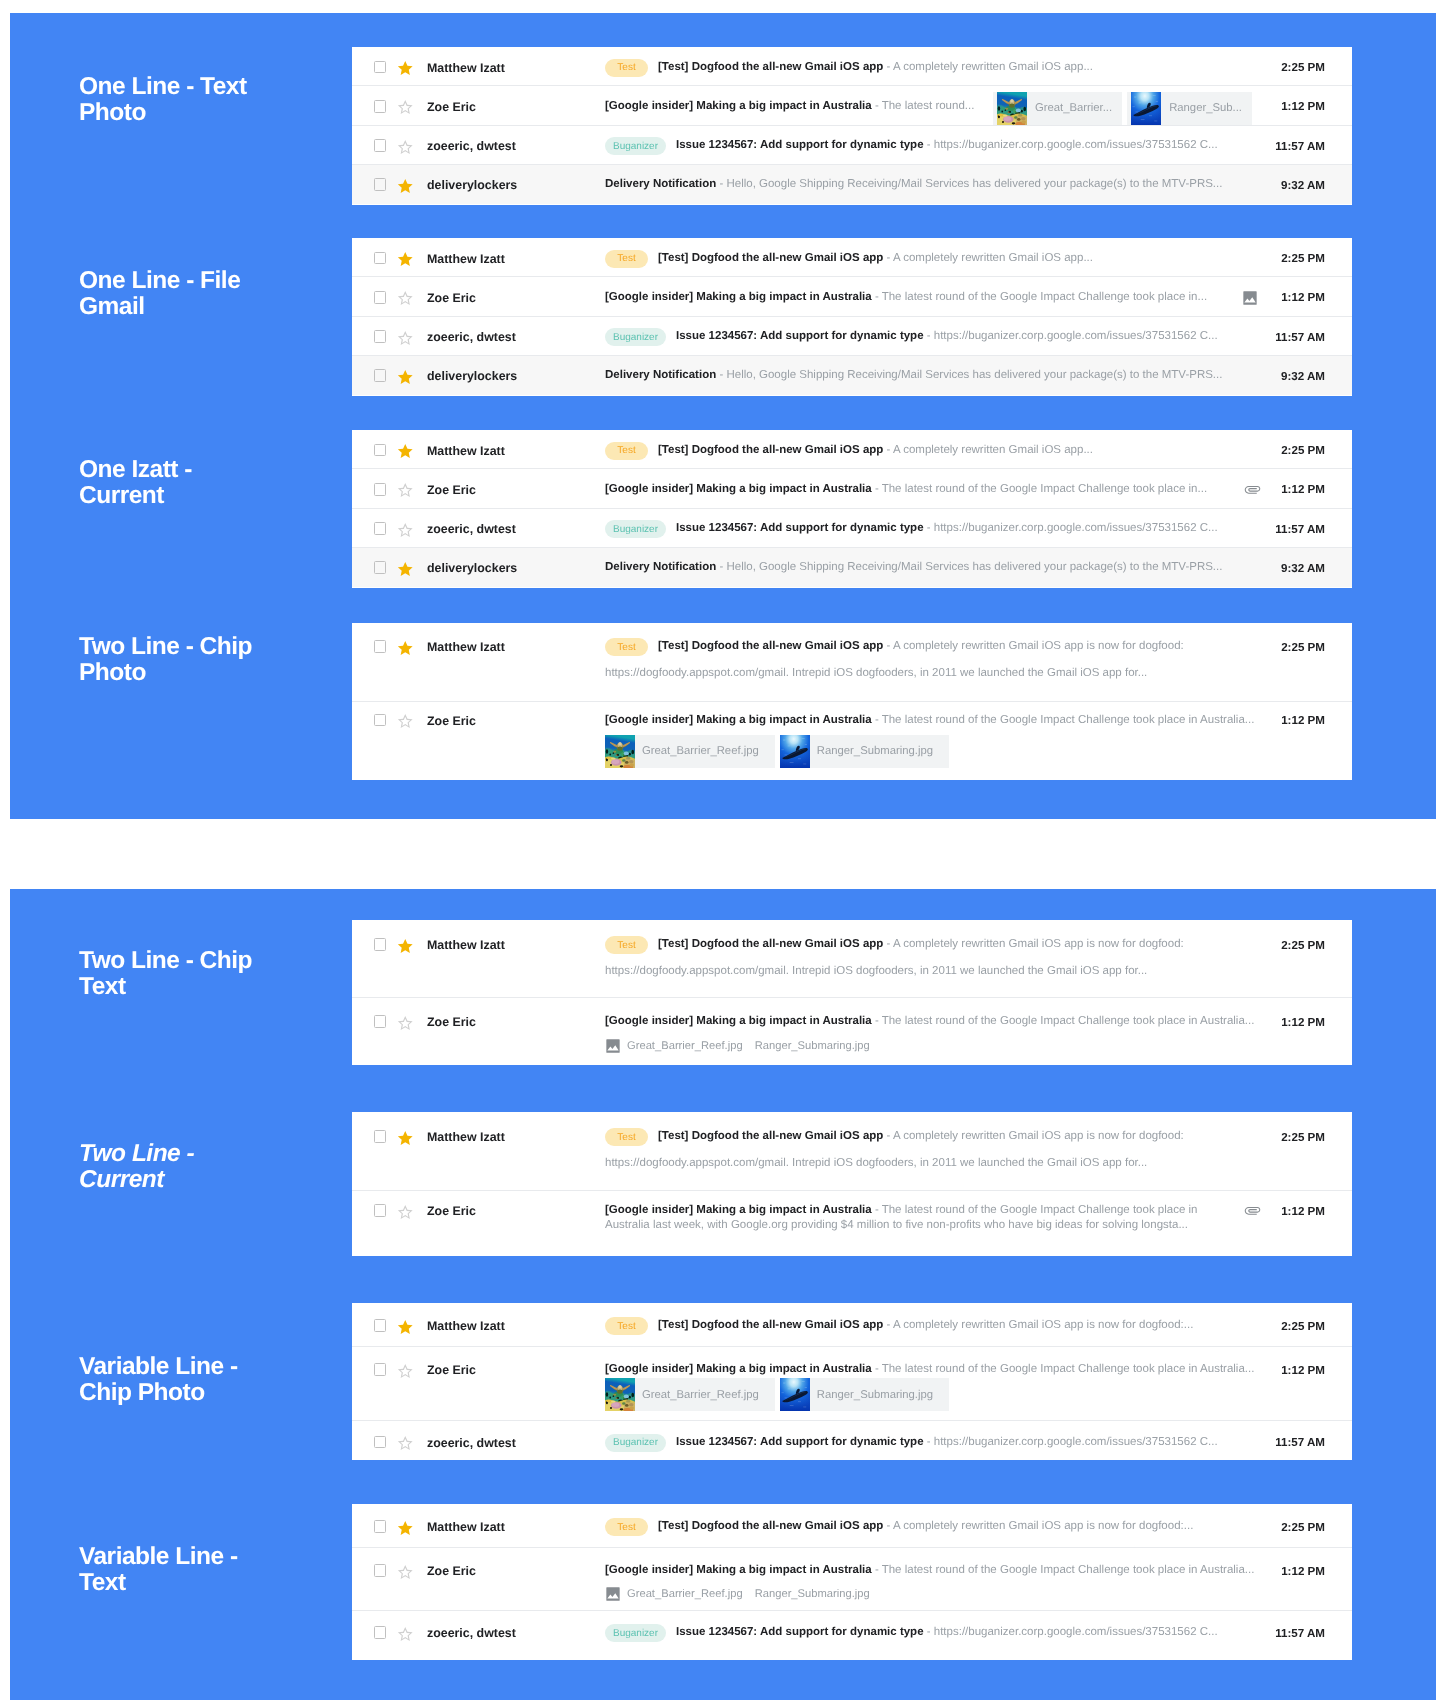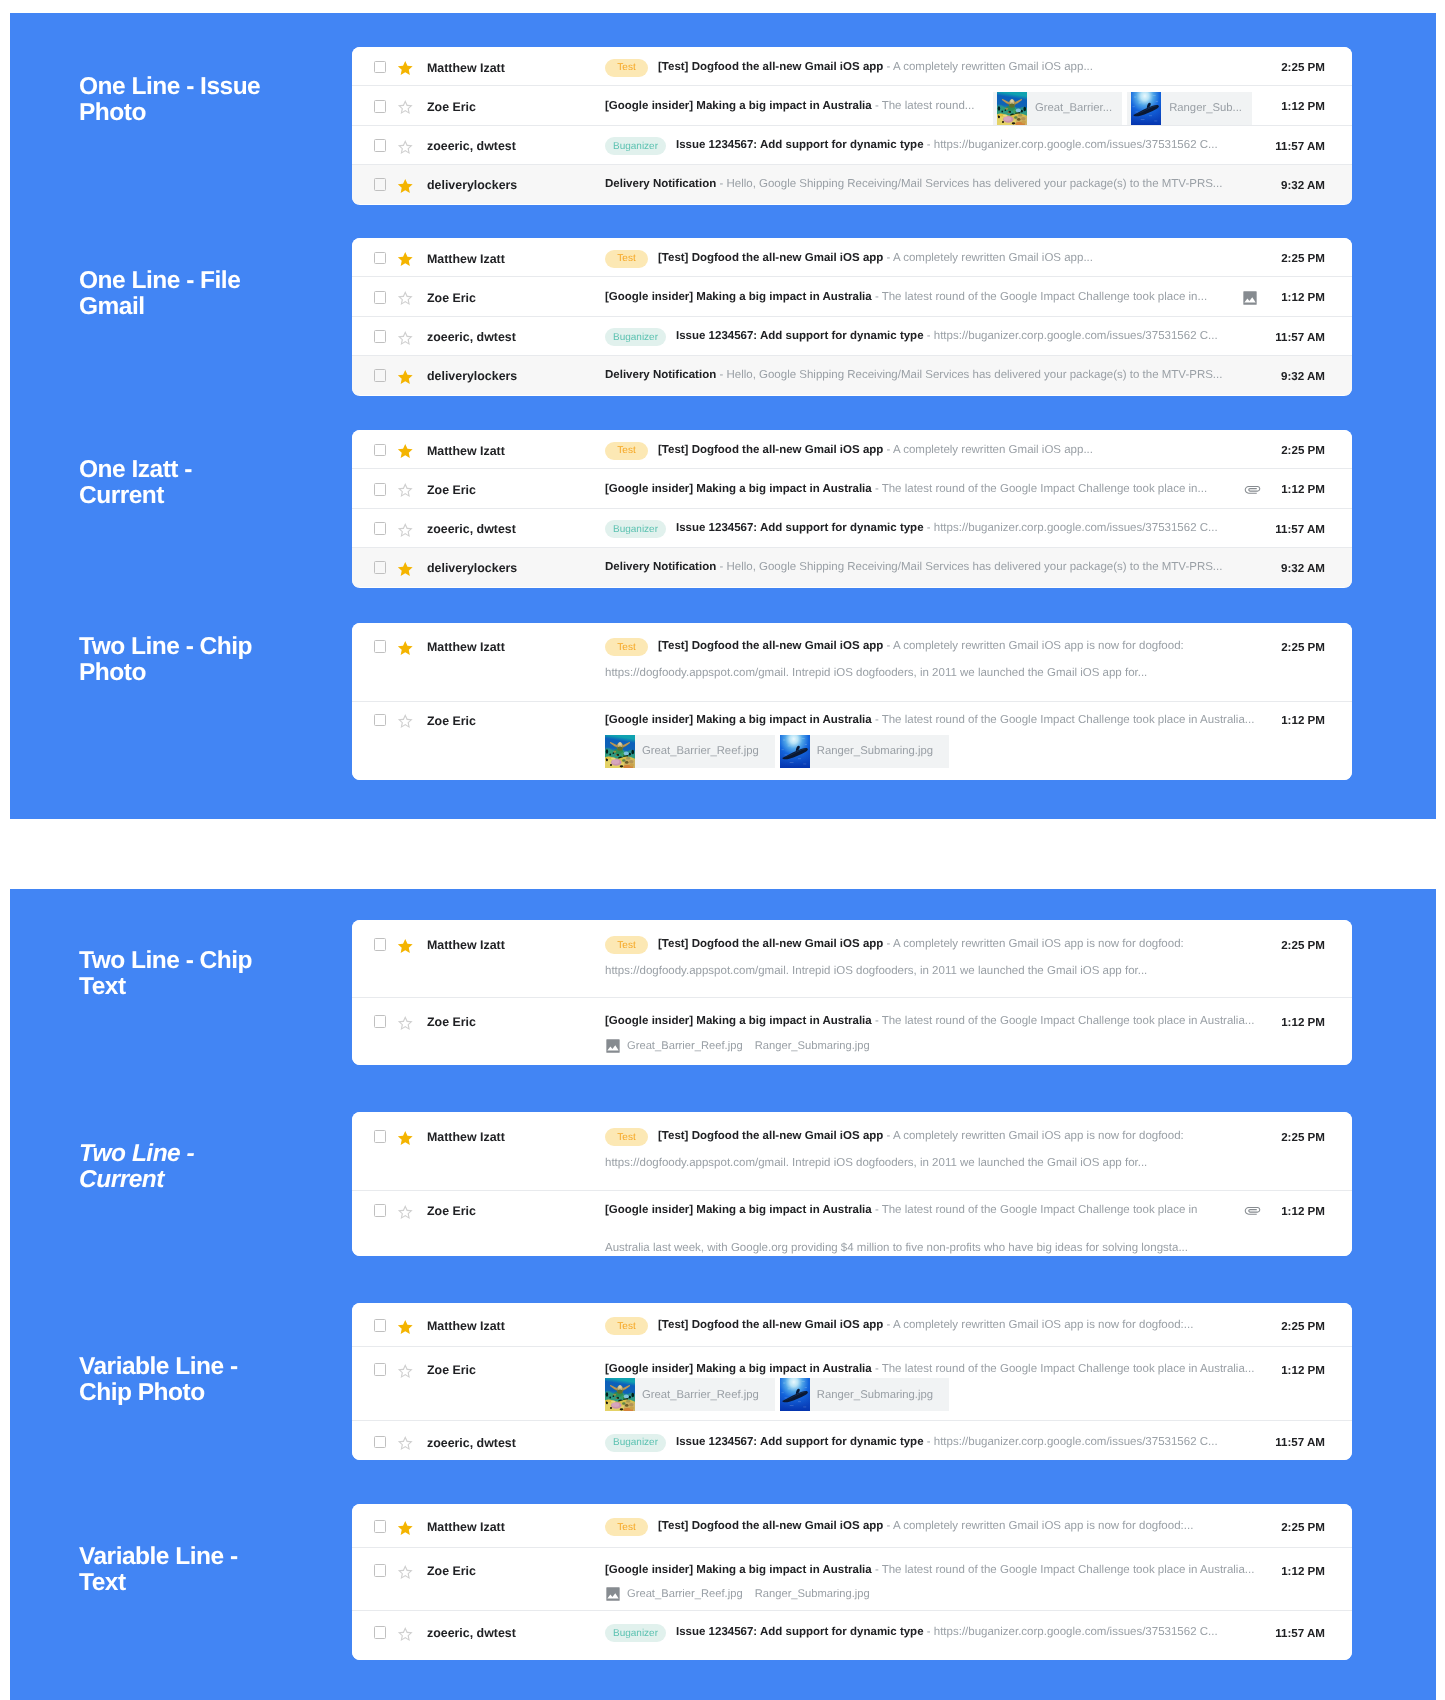--- a/index.html
+++ b/index.html
@@ -3,21 +3,21 @@
 <meta charset="utf-8">
 <style>
   html,body{margin:0;padding:0;background:#ffffff;}
   body{width:1445px;height:1700px;position:relative;overflow:hidden;
        font-family:"Liberation Sans",sans-serif;
        -webkit-font-smoothing:antialiased;text-rendering:geometricPrecision;}
   *{-webkit-font-smoothing:antialiased;}
   .panel{position:absolute;background:#4285F4;}
   .sec-label{position:absolute;left:79px;color:#ffffff;font-weight:bold;
        font-size:24.5px;line-height:26px;letter-spacing:-0.5px;width:280px;}
-  .card{position:absolute;left:352px;width:1000px;background:#ffffff;overflow:hidden;border-radius:8px;}
+  .card{position:absolute;left:352px;width:1000px;background:#ffffff;overflow:hidden;}
   .row{position:relative;display:flex;align-items:flex-start;box-sizing:border-box;
        border-bottom:1px solid #e8eaed;background:#ffffff;}
   .row.last{border-bottom:none;}
   .row.unread{background:#f7f7f7;}
   .cb{width:12.8px;height:12.8px;border:1.3px solid #c0c0c0;border-radius:1.5px;box-sizing:border-box;
       position:absolute;left:21.5px;}
   .star{position:absolute;left:44.8px;width:16px;height:16px;line-height:0;}
   .sender{position:absolute;left:75px;font-size:12.4px;font-weight:bold;color:#202124;
       white-space:nowrap;letter-spacing:0px;}
   .chip{position:absolute;display:inline-flex;align-items:center;justify-content:center;
@@ -36,21 +36,21 @@
   .attrow.trailing .pchip .nm{padding:0 10px 0 8px;}
   .tattach{display:flex;align-items:center;}
   .tattach .nm{font-size:11.2px;color:#9aa0a6;white-space:nowrap;margin-right:12px;}
 </style>
 </head>
 <body>
 
 <div class="panel" style="left:10px;top:13px;width:1426px;height:806px;"></div>
 <div class="panel" style="left:10px;top:889px;width:1426px;height:811px;"></div>
 <div class="sec-label" style="top:74px;">
-  <div>One Line - Issue</div>
+  <div>One Line - Text</div>
   <div>Photo</div>
 </div>
 <div class="card" style="top:47px;height:158px;">
   <div class="row" style="height:39.25px;">
     <div class="cb" style="top:13.5px;"></div>
     <div class="star" style="top:14.1px;"><svg viewBox="0 0 24 23" width="16.5" height="15.3">
           <path fill="#F4B400" d="M12 0l3.3 7.13 7.81.83-5.82 5.27 1.64 7.67L12 16.94 5.07 20.9l1.64-7.67L.89 7.96l7.81-.83z"></path>
         </svg></div>
     <div class="sender" style="top:13.6px;">Matthew Izatt</div>
     <div class="chip" style="left:253px;top:11.5px;width:43px;background:#FCE8B4;color:#F5A623;">Test</div>
@@ -459,21 +459,21 @@
     <div class="line2" style="left:253px;top:44.5px;">https://dogfoody.appspot.com/gmail. Intrepid iOS dogfooders, in 2011 we launched the Gmail iOS app for...</div>
     <div class="time" style="top:18.6px;">2:25 PM</div>
   </div>
   <div class="row last" style="height:65px;">
     <div class="cb" style="top:13px;"></div>
     <div class="star" style="top:13.6px;"><svg viewBox="0 0 24 23" width="16.5" height="15.3">
           <path fill="#cfcfcf" d="M12 0l3.3 7.13 7.81.83-5.82 5.27 1.64 7.67L12 16.94 5.07 20.9l1.64-7.67L.89 7.96l7.81-.83zm0 4.1L9.8 8.85l-5.12.55 3.82 3.46-1.08 5.03L12 15.21l4.58 2.68-1.08-5.03 3.82-3.46-5.12-.55z"></path>
         </svg></div>
     <div class="sender" style="top:13.1px;">Zoe Eric</div>
     <div class="subj" style="left:253px;top:13.1px;"><span>[Google insider] Making a big impact in Australia</span> <span class="snip">- The latest round of the Google Impact Challenge took place in</span></div>
-    <div class="line2" style="left:253px;top:51px;">Australia last week, with Google.org providing $4 million to five non-profits who have big ideas for solving longsta...</div>
+    <div class="line2" style="left:253px;top:28px;">Australia last week, with Google.org providing $4 million to five non-profits who have big ideas for solving longsta...</div>
     <div class="trail" style="right:91.5px;top:11px;"><svg viewBox="0 0 24 24" width="17" height="17">
           <g transform="rotate(90 12 12)">
             <path fill="#868b90" d="M16.5 6v11.5c0 2.21-1.79 4-4 4s-4-1.79-4-4V5c0-1.38 1.12-2.5 2.5-2.5s2.5 1.12 2.5 2.5v10.5c0 .55-.45 1-1 1s-1-.45-1-1V6H10v9.5c0 1.38 1.12 2.5 2.5 2.5s2.5-1.12 2.5-2.5V5c0-2.21-1.79-4-4-4S7 2.79 7 5v12.5c0 3.04 2.46 5.5 5.5 5.5s5.5-2.46 5.5-5.5V6h-1.5z"></path>
           </g>
         </svg></div>
     <div class="time" style="top:13.6px;">1:12 PM</div>
   </div>
 </div>
 <div class="sec-label" style="top:1354px;">
   <div>Variable Line -</div>

